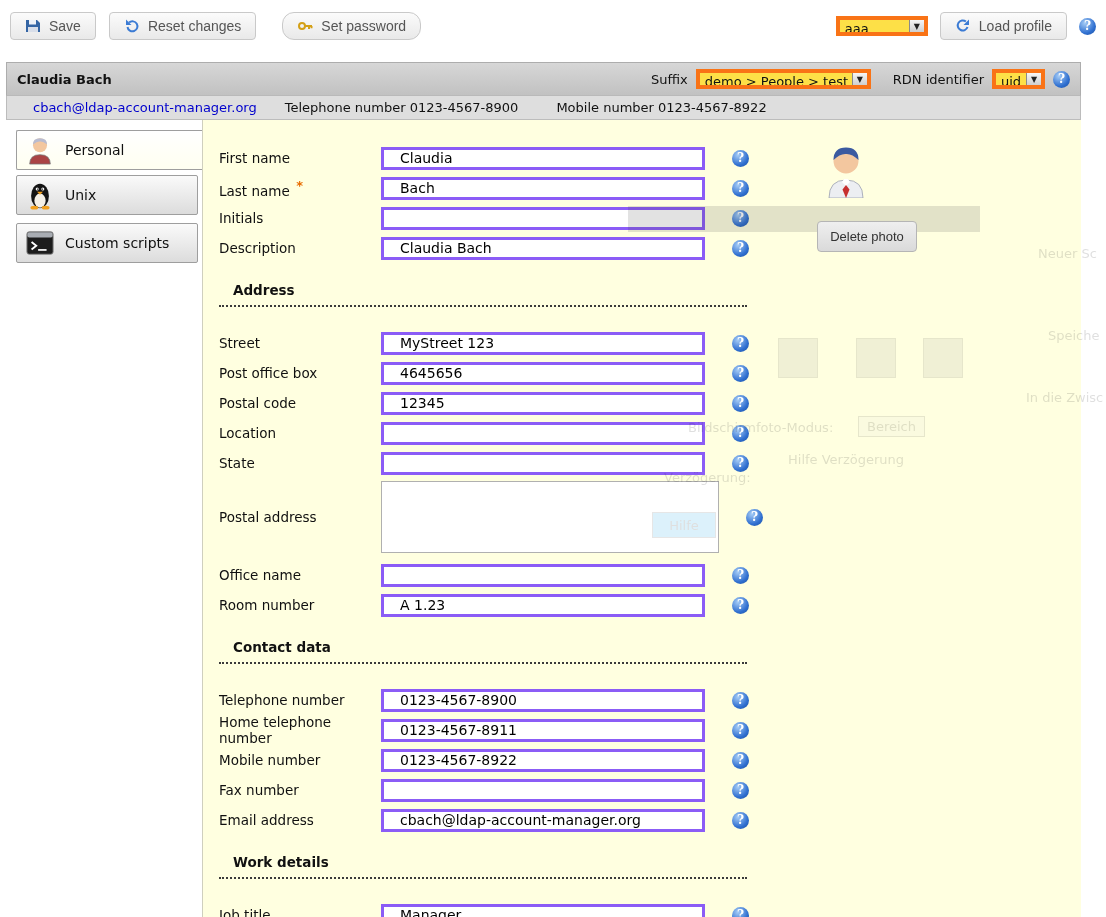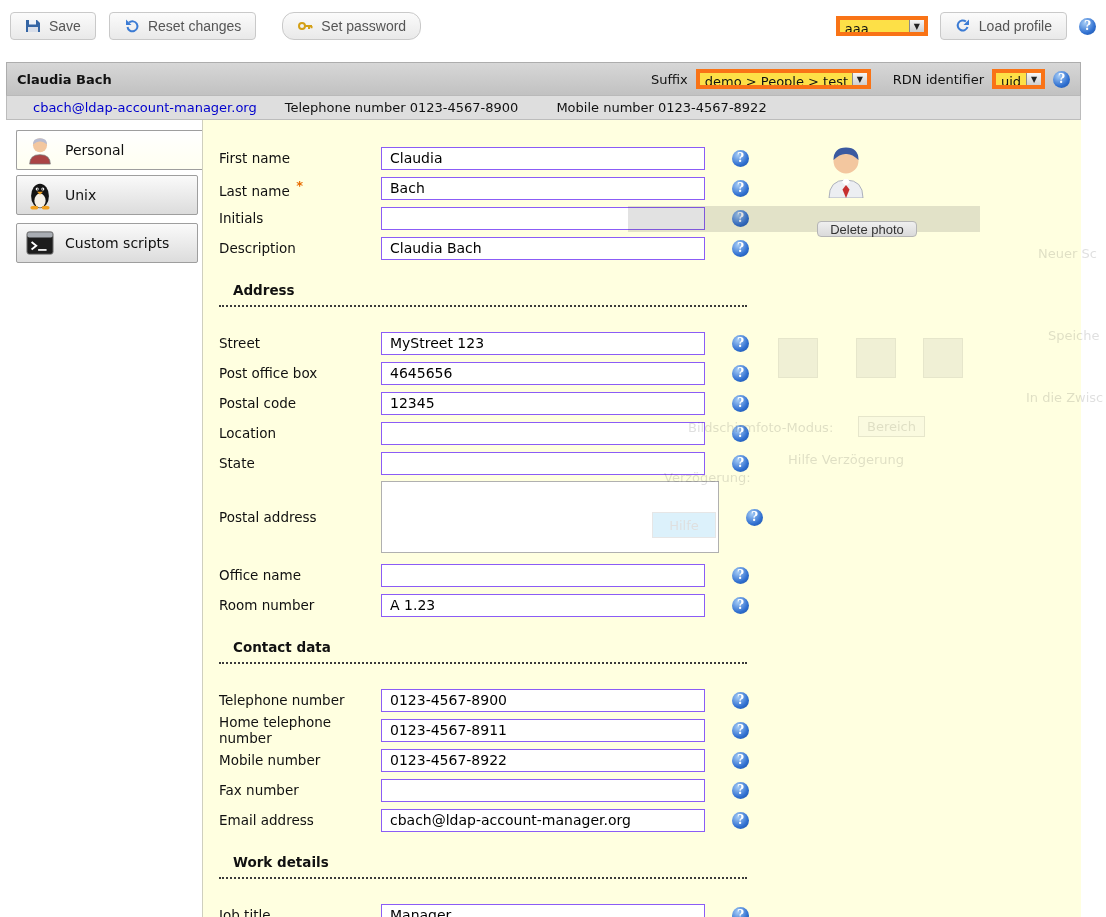--- a/index.html
+++ b/index.html
@@ -42,28 +42,28 @@
   .tab.active { width:187px; border-right:none; background:linear-gradient(#ffffff,#fffff0); border-radius:2px 0 0 2px; }
   .tab .ticon { width:30px; height:30px; flex:0 0 30px; }
   .tab-scripts { margin-top:8px; }
 
   
   .content { flex:1; background:#ffffe0; position:relative; padding:26px 0 0 16px; overflow:hidden; border-left:1px solid #cfcfbe; }
   .row { display:flex; align-items:center; height:24px; margin-bottom:6px; }
   .row-ta { height:auto; margin-bottom:10px; }
   .lab { flex:0 0 162px; width:162px; font-size:13.5px; color:#101010; }
   .req { color:#e86c00; font-weight:bold; font-size:13px; margin-left:2px; }
-  input.field { width:324px; height:23px; border:1px solid #8b5cf6; background:#fff; font:14px "DejaVu Sans", sans-serif; padding:1px 8px; }
+  input.field { width:324px; height:23px; border:3px solid #8b5cf6; background:#fff; font:14px "DejaVu Sans", sans-serif; padding:1px 16px; }
   textarea.field { width:338px; height:72px; border:1px solid #b0b0b0; background:#fff; font:14px "DejaVu Sans", sans-serif; padding:2px 4px; resize:none; }
   .row .help { margin-left:27px; }
   .section-title { font-weight:bold; font-size:13.5px; width:528px; margin:22px 0 24px 0; padding:0 0 7px 14px; border-bottom:2px dotted #3a3a3a; }
 
   
   .photo-zone { position:absolute; left:620px; top:22px; width:320px; display:flex; flex-direction:column; z-index:5; }
-  .delete-photo { margin:20px 0 0 -6px; width:100px; height:16px; background:linear-gradient(#efefef,#dadada); border:1px solid #b5b5b5; border-radius:4px; color:#333; font-size:13px; display:flex; align-items:center; justify-content:center; cursor:pointer; }
+  .delete-photo { margin:20px 0 0 -6px; width:100px; height:31px; background:linear-gradient(#efefef,#dadada); border:1px solid #b5b5b5; border-radius:4px; color:#333; font-size:13px; display:flex; align-items:center; justify-content:center; cursor:pointer; }
 
   
   .ghost { position:absolute; left:628px; top:198px; width:478px; height:352px; opacity:0.14; pointer-events:none; color:#222; font-size:13px; z-index:2; overflow:hidden; }
   .ghost > * { position:absolute; }
   .g-band { left:0; top:8; width:352px; height:26px; background:#3c3c3c; top:8px; }
   .g-sq { width:40px; height:40px; background:#9a9a9a; border:1px solid #555; }
   .g-box { border:1px solid #555; padding:2px 8px; background:#ddd; }
   .g-help { left:24px; top:314px; width:64px; height:26px; border:1px solid #555; background:#0ea5e9; display:flex; align-items:center; justify-content:center; }
 </style>
 </head>

